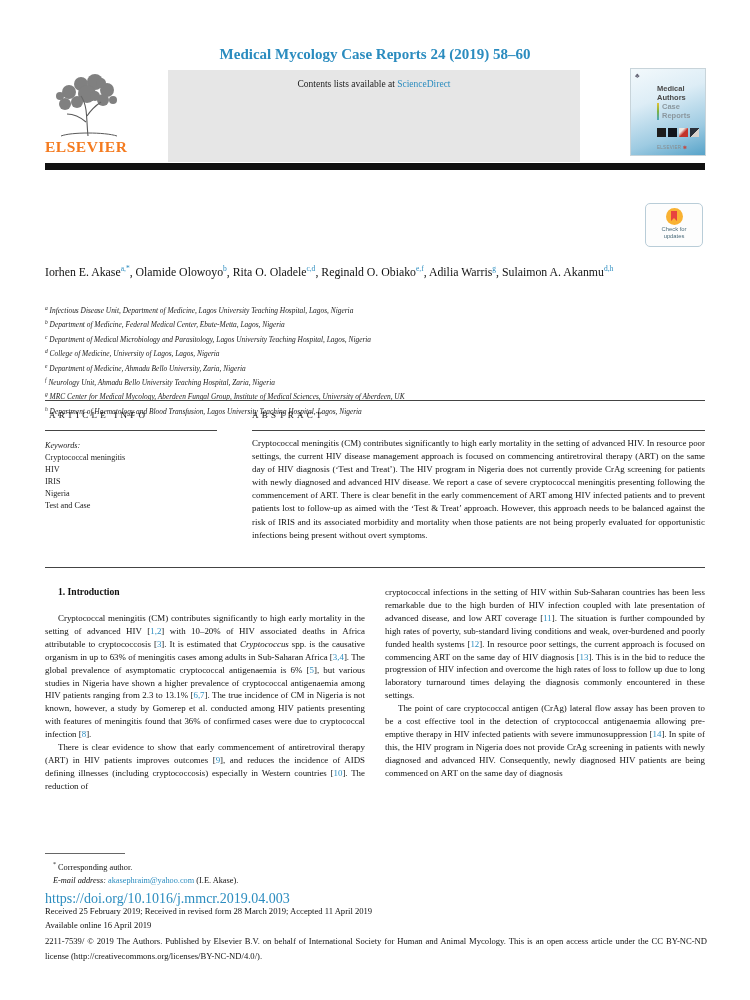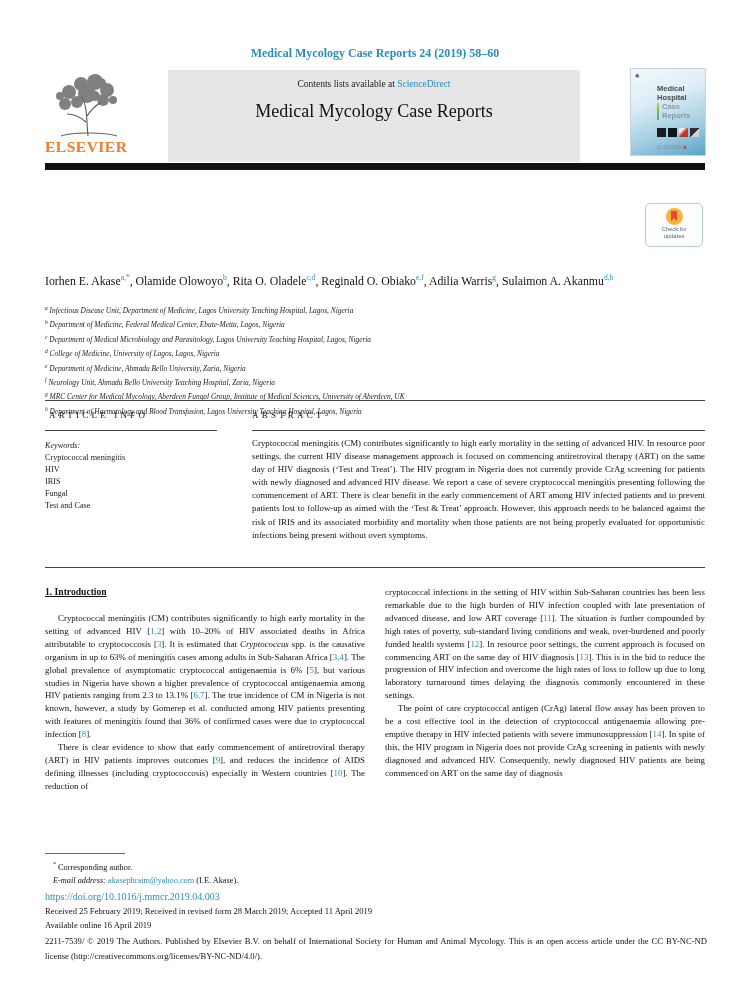--- a/index.html
+++ b/index.html
@@ -5,21 +5,21 @@
   * { margin:0; padding:0; box-sizing:border-box; }
   html,body { background:#fff; }
   .page {
     position:relative; width:750px; height:1000px; background:#ffffff;
     font-family:"Liberation Serif", serif; color:#1a1a1a; overflow:hidden;
   }
   .link { color:#2b8cbf; text-decoration:none; }
   .cite { color:#2b8cbf; }
   
   .journal-ref { position:absolute; top:46px; left:0; width:100%; text-align:center;
-    font-size:12px; font-weight:bold; color:#2b8cbf; }
+    font-size:15px; font-weight:bold; color:#2b8cbf; }
   
   .elsevier-block { position:absolute; left:45px; top:70px; width:120px; height:92px; text-align:left; }
   .elsevier-tree { display:block; margin-left:6px; }
   .elsevier-word { font-size:15.5px; font-weight:bold; color:#f47b20; letter-spacing:.5px; margin-top:-2px; }
   .header-box { position:absolute; left:168px; top:70px; width:412px; height:92px; background:#e6e6e6;
     text-align:center; }
   .contents-line { font-size:9.5px; padding-top:9px; color:#222; }
   .header-journal-title { font-size:18px; color:#111; margin-top:12px; }
   .homepage-line { font-family:"Liberation Sans", sans-serif; font-size:9.5px; color:#333; margin-top:14px; }
   
@@ -38,51 +38,51 @@
   .black-bar { position:absolute; left:45px; top:163px; width:660px; height:7px; background:#111; }
   
   .article-title { position:absolute; left:45px; top:201px; width:595px; font-size:16.5px; line-height:25px; color:#111; }
   .check-badge { position:absolute; left:645px; top:203px; width:58px; height:44px; border:1px solid #b9cdd8;
     border-radius:5px; background:#fdfdfd; text-align:center; font-family:"Liberation Sans", sans-serif; cursor:pointer; }
   .check-circle { width:17px; height:17px; border-radius:50%; background:#f9b233; margin:4px auto 1px auto; position:relative; }
   .check-bookmark { position:absolute; left:5.5px; top:3px; width:6px; height:10px; background:#e8433f;
     clip-path:polygon(0 0,100% 0,100% 100%,50% 70%,0 100%); }
   .check-text { font-size:5.8px; line-height:6.5px; color:#4a6b7a; }
   
-  .authors { position:absolute; left:45px; top:260px; width:620px; font-size:11.8px; line-height:17px; color:#111;margin-top:9px; }
+  .authors { position:absolute; left:45px; top:260px; width:620px; font-size:11.8px; line-height:17px; color:#111; }
   .authors sup { color:#2b8cbf; font-size:7.5px; }
   .affiliations { position:absolute; left:45px; top:303px; width:640px; font-style:italic; font-size:7.4px;
     line-height:10.9px; color:#222; }
   .affiliations sup { font-size:5.5px; }
   
   .rule { position:absolute; background:#444; height:1px; }
   .rule-top-info { left:45px; top:400px; width:660px; }
   .rule-info-head { left:45px; top:430px; width:172px; }
   .rule-abs-head { left:252px; top:430px; width:453px; }
   .rule-abs-bottom { left:45px; top:567px; width:660px; }
   .rule-footnote { left:45px; top:853px; width:80px; background:#666; }
   
   .info-heading { position:absolute; left:49px; top:410px; font-size:9px; letter-spacing:3.2px; color:#111; }
   .abs-heading { position:absolute; left:252px; top:410px; font-size:9px; letter-spacing:3.2px; color:#111; }
   .keywords { position:absolute; left:45px; top:440px; width:180px; font-size:8.2px; line-height:12px; color:#222; }
   .keywords .kw-label { font-style:italic; }
   .abstract { position:absolute; left:252px; top:437px; width:453px; font-size:8.9px; line-height:13.1px;
     text-align:justify; color:#111; }
   
-  .intro-heading { position:absolute; left:45px; top:586px; font-size:9.6px; font-weight:bold; color:#111;text-decoration:underline; }
+  .intro-heading { position:absolute; left:58px; top:586px; font-size:9.6px; font-weight:bold; color:#111; }
   .col { position:absolute; width:320px; font-size:8.9px; line-height:12.9px; text-align:justify; color:#111; }
   .col-left { left:45px; top:612px; }
   .col-right { left:385px; top:586px; }
   .col p.indent { text-indent:13px; }
   
   .footnote { position:absolute; left:45px; top:858px; width:400px; font-size:8.3px; line-height:13px; color:#111; }
   .footnote .fn-star { vertical-align:super; font-size:6px; }
   .footnote .email-label { font-style:italic; }
   .footnote div { padding-left:8px; }
-  .doi-line { position:absolute; left:45px; top:891px; font-size:10px; }
+  .doi-line { position:absolute; left:45px; top:891px; font-size:14px; }
   .received-line { position:absolute; left:45px; top:906px; font-size:8.6px; color:#111; }
   .available-line { position:absolute; left:45px; top:920px; font-size:8.6px; color:#111; }
   .copyright-line { position:absolute; left:45px; top:934px; width:662px; font-size:8.6px; line-height:14.5px;
     text-align:justify; color:#111; }
   i { font-style:italic; }
 </style>
 </head>
 <body>
 
 <div class="page">
@@ -112,28 +112,27 @@
       </g>
       <path d="M10 66 C20 62 54 62 66 66" stroke="#5a5a5a" stroke-width="1" fill="none"></path>
     </svg>
     <div class="elsevier-word">ELSEVIER</div>
   </div>
 
   <div class="header-box">
     <div class="contents-line">
       <span>Contents lists available at </span><a class="link">ScienceDirect</a>
     </div>
-    <div class="header-journal-title">Medical Mycology Case Reports</div>
   </div>
 
   <div class="cover">
     <div class="cover-tree">♣</div>
     <div class="cover-title">
       <div>Medical</div>
-      <div>Hospital</div>
+      <div>Authors</div>
       <div class="cover-sub">
         <div>Case</div>
         <div>Reports</div>
       </div>
     </div>
     <div class="cover-thumbs">
       <span style="background:#1c1c1c"></span>
       <span style="background:#10151c"></span>
       <span style="background:linear-gradient(135deg,#efe6e0 30%,#c2332a 55%)"></span>
       <span style="background:linear-gradient(135deg,#2a2f38 50%,#d8d2cc 50%)"></span>
@@ -174,21 +173,21 @@
 
   <div class="info-heading">ARTICLE INFO</div>
   <div class="abs-heading">ABSTRACT</div>
 
   <div class="keywords">
     <div class="kw-label">Keywords:</div>
     <div id="kw-list">
         <div>Cryptococcal meningitis</div>
         <div>HIV</div>
         <div>IRIS</div>
-        <div>Fungal</div>
+        <div>Nigeria</div>
         <div>Test and Case</div>
       </div>
   </div>
 
   <div class="abstract">Cryptococcal meningitis (CM) contributes significantly to high early mortality in the setting of advanced HIV. In resource poor settings, the current HIV disease management approach is focused on commencing antiretroviral therapy (ART) on the same day of HIV diagnosis (‘Test and Treat’). The HIV program in Nigeria does not currently provide CrAg screening for patients with newly diagnosed and advanced HIV disease. We report a case of severe cryptococcal meningitis presenting following the commencement of ART. There is clear benefit in the early commencement of ART among HIV infected patients and to prevent patients lost to follow-up as aimed with the ‘Test &amp; Treat’ approach. However, this approach needs to be balanced against the risk of IRIS and its associated morbidity and mortality when those patients are not being properly evaluated for opportunistic infections being present without overt symptoms.</div>
 
   <div class="intro-heading">1. Introduction</div>
   <div class="col col-left" id="col-left">
       <p class="indent">Cryptococcal meningitis (CM) contributes significantly to high early mortality in the setting of advanced HIV [<span class="cite">1,2</span>] with 10–20% of HIV associated deaths in Africa attributable to cryptococcosis [<span class="cite">3</span>]. It is estimated that <i>Cryptococcus</i> spp. is the causative organism in up to 63% of meningitis cases among adults in Sub-Saharan Africa [<span class="cite">3,4</span>]. The global prevalence of asymptomatic cryptococcal antigenaemia is 6% [<span class="cite">5</span>], but various studies in Nigeria have shown a higher prevalence of cryptococcal antigenaemia among HIV patients ranging from 2.3 to 13.1% [<span class="cite">6,7</span>]. The true incidence of CM in Nigeria is not known, however, a study by Gomerep et al. conducted among HIV patients presenting with features of meningitis found that 36% of confirmed cases were due to cryptococcal infection [<span class="cite">8</span>].</p>
       <p class="indent">There is clear evidence to show that early commencement of antiretroviral therapy (ART) in HIV patients improves outcomes [<span class="cite">9</span>], and reduces the incidence of AIDS defining illnesses (including cryptococcosis) especially in Western countries [<span class="cite">10</span>]. The reduction of</p>

